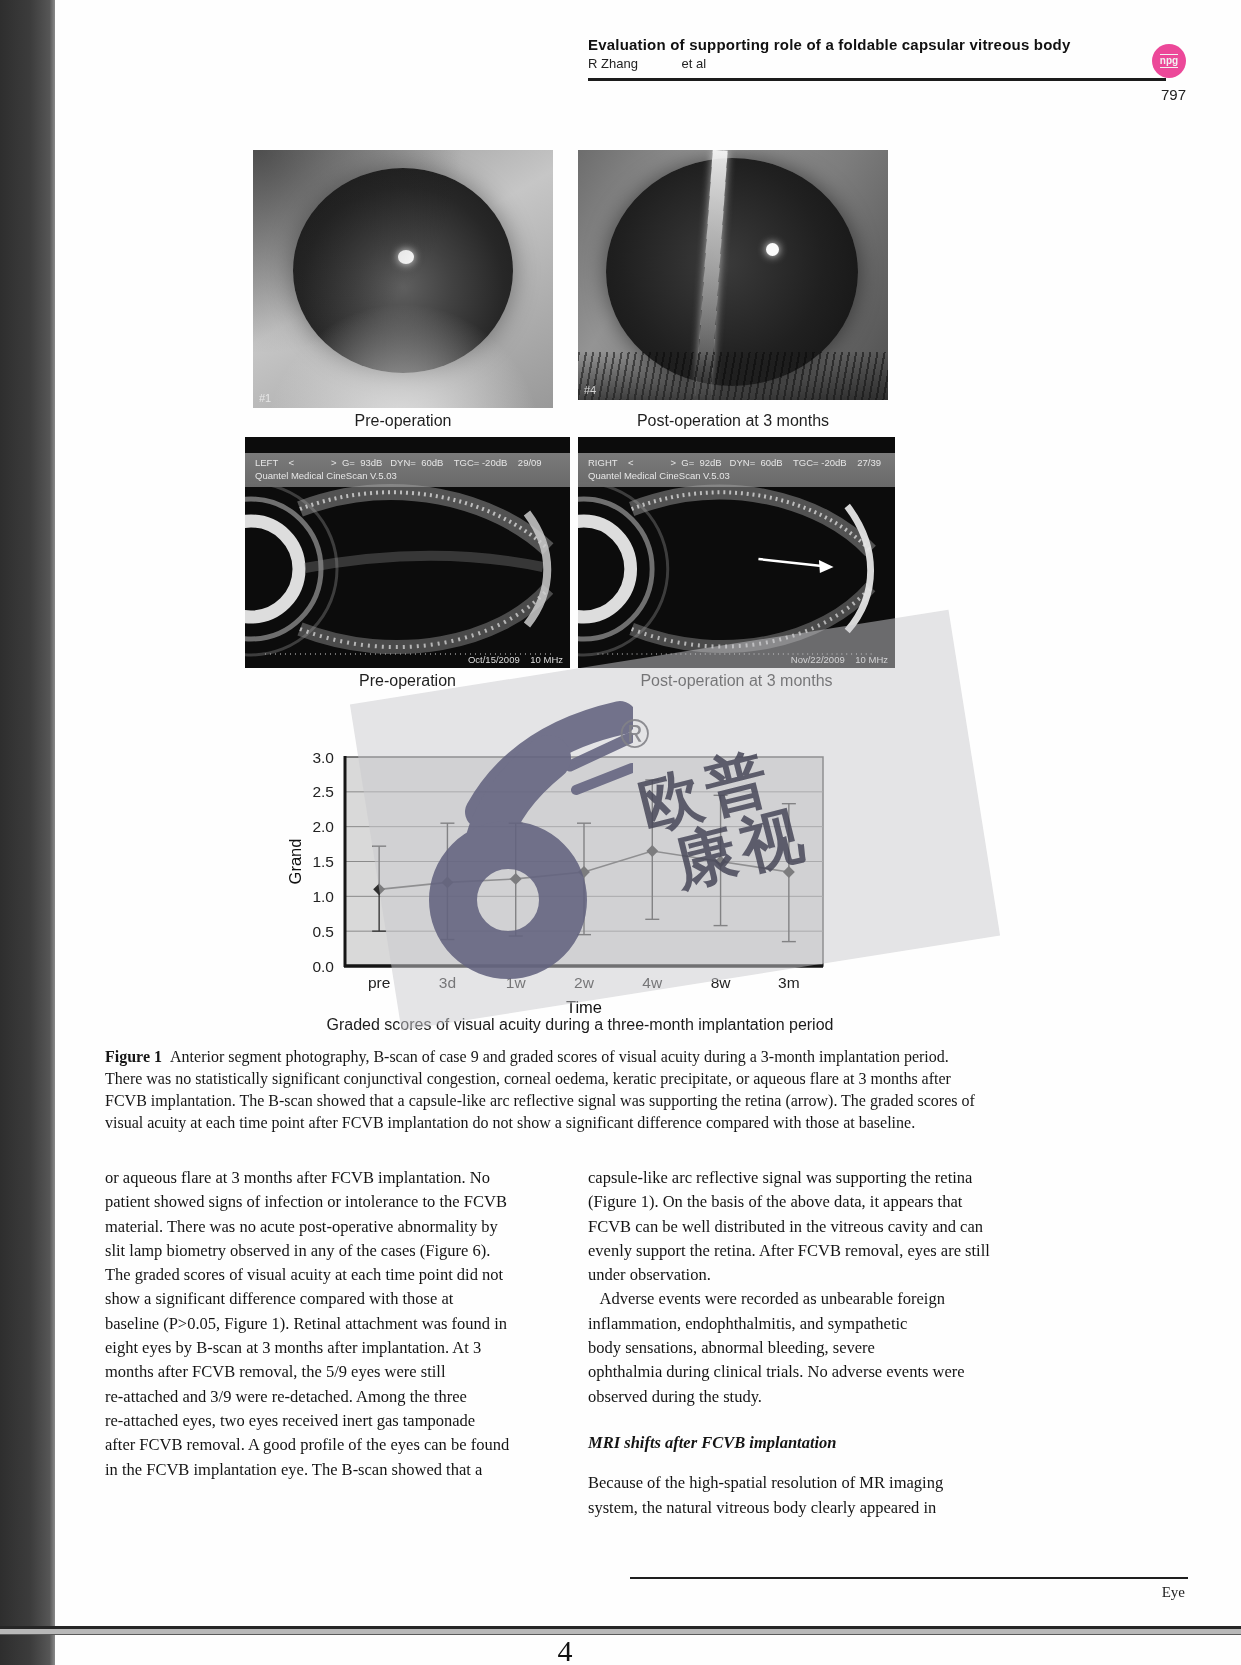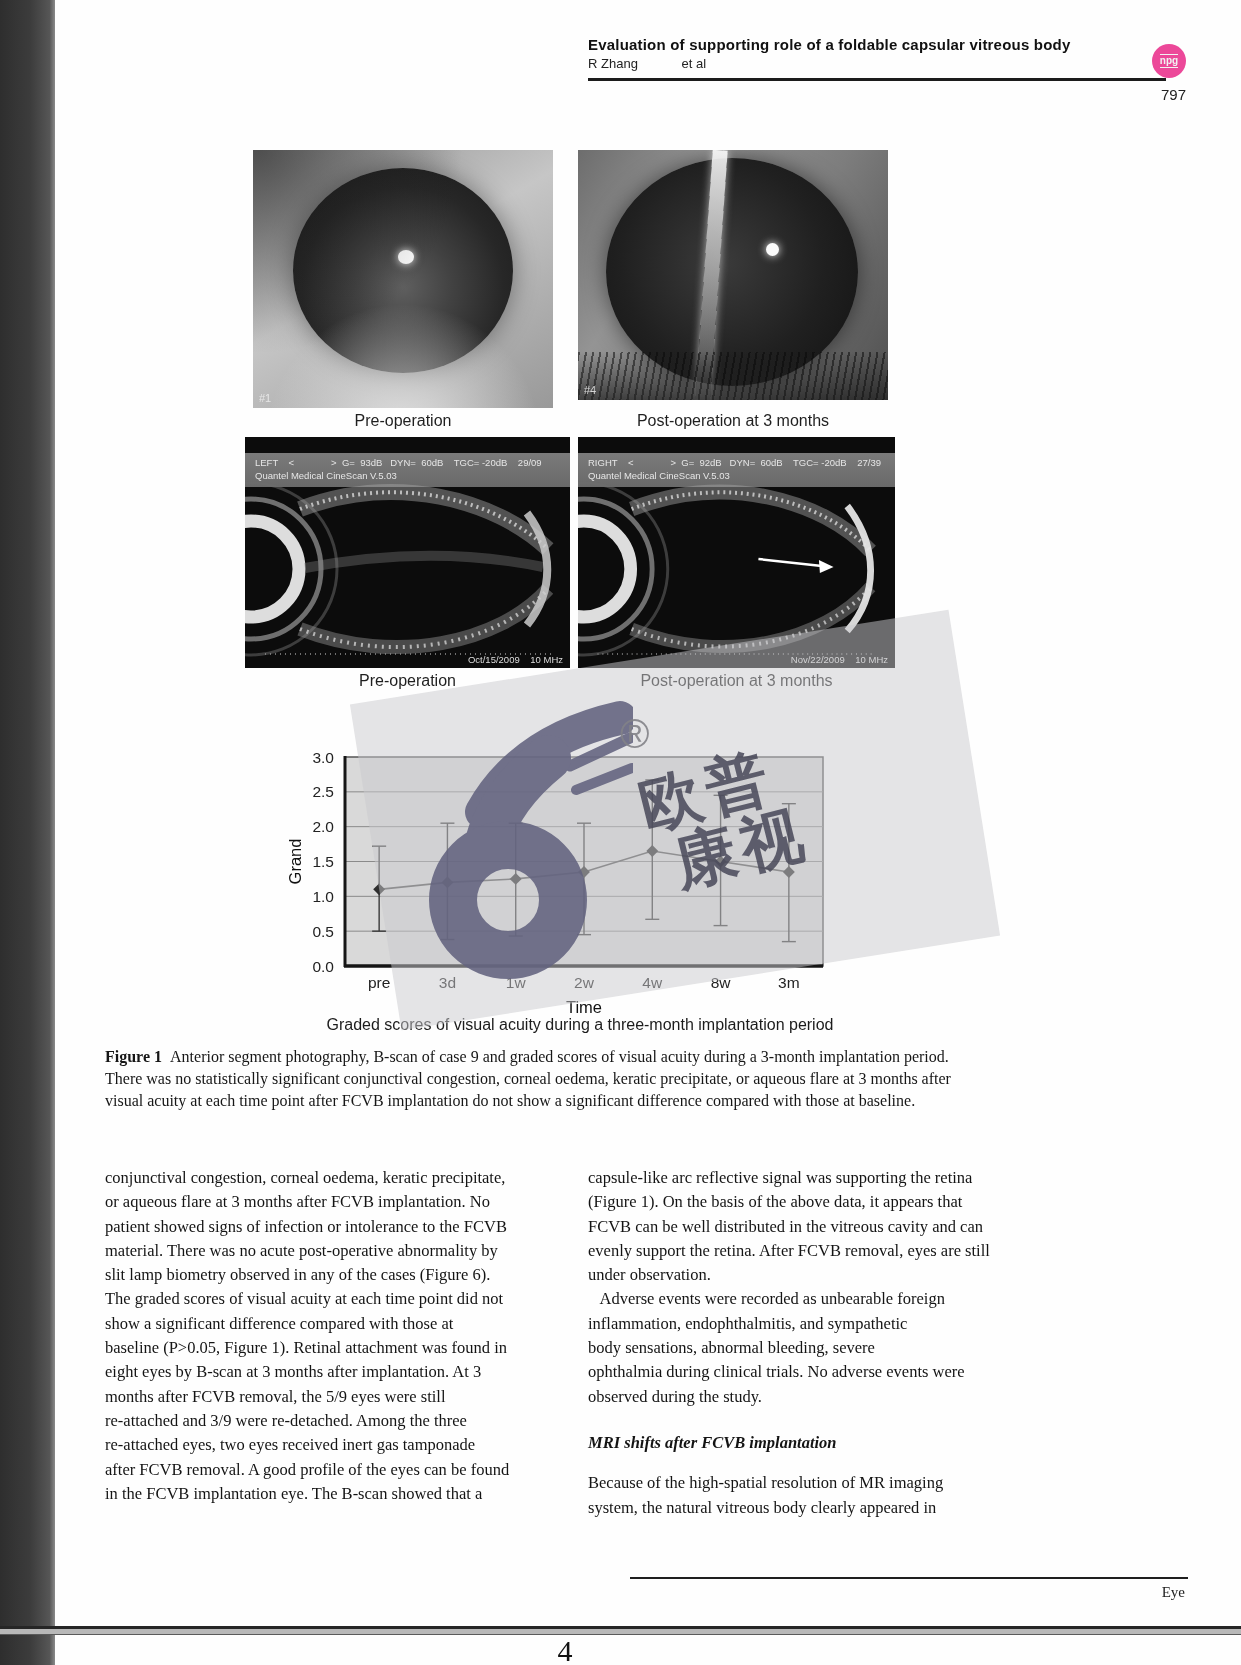--- a/index.html
+++ b/index.html
@@ -239,27 +239,27 @@
     <div id="wm-cjk" class="abs">
       <div>欧普</div>
       <div class="row2">康视</div>
     </div>
   </div>
 
   <div id="figcap" class="abs">
     <div><b>Figure 1</b>&nbsp;&nbsp;<span>Anterior segment photography, B-scan of case 9 and graded scores of visual acuity during a 3-month implantation period.</span></div>
     <div>
         <div class="pre">There was no statistically significant conjunctival congestion, corneal oedema, keratic precipitate, or aqueous flare at 3 months after</div>
+        <div class="pre">FCVB implantation. The B-scan showed that a capsule-like arc reflective signal was supporting the retina (arrow). The graded scores of</div>
         <div class="pre">visual acuity at each time point after FCVB implantation do not show a significant difference compared with those at baseline.</div>
       </div>
   </div>
 
   <div id="col-left" class="abs col">
     <div>
-        <div class="pre">conjunctival congestion, corneal oedema, keratic precipitate,</div>
         <div class="pre">or aqueous flare at 3 months after FCVB implantation. No</div>
         <div class="pre">patient showed signs of infection or intolerance to the FCVB</div>
         <div class="pre">material. There was no acute post-operative abnormality by</div>
         <div class="pre">slit lamp biometry observed in any of the cases (Figure 6).</div>
         <div class="pre">The graded scores of visual acuity at each time point did not</div>
         <div class="pre">show a significant difference compared with those at</div>
         <div class="pre">baseline (P&gt;0.05, Figure 1). Retinal attachment was found in</div>
         <div class="pre">eight eyes by B-scan at 3 months after implantation. At 3</div>
         <div class="pre">months after FCVB removal, the 5/9 eyes were still</div>
         <div class="pre">re-attached and 3/9 were re-detached. Among the three</div>

